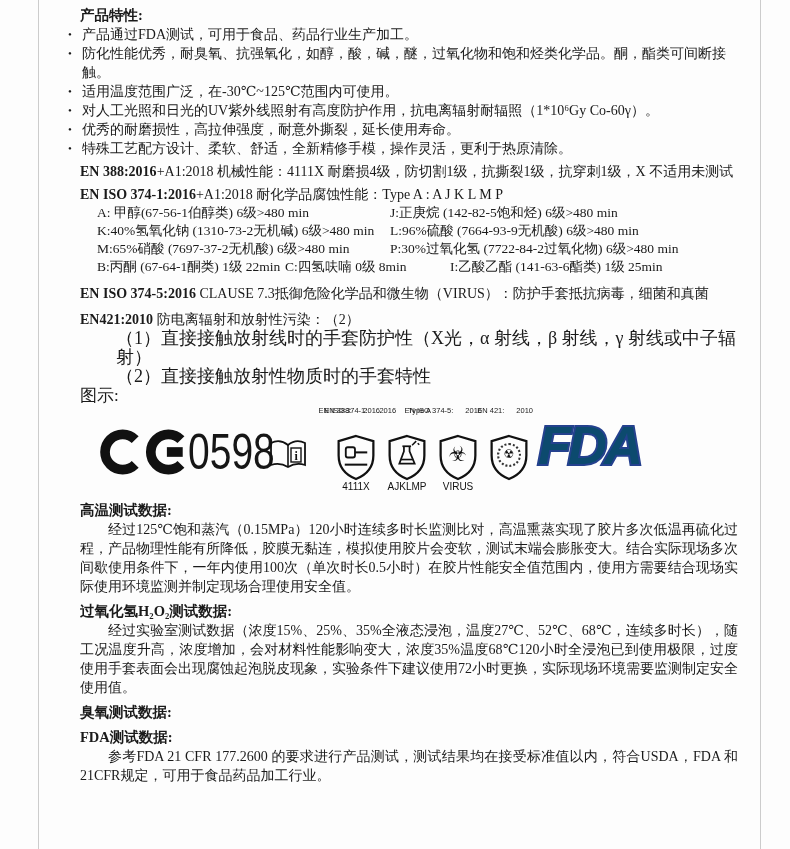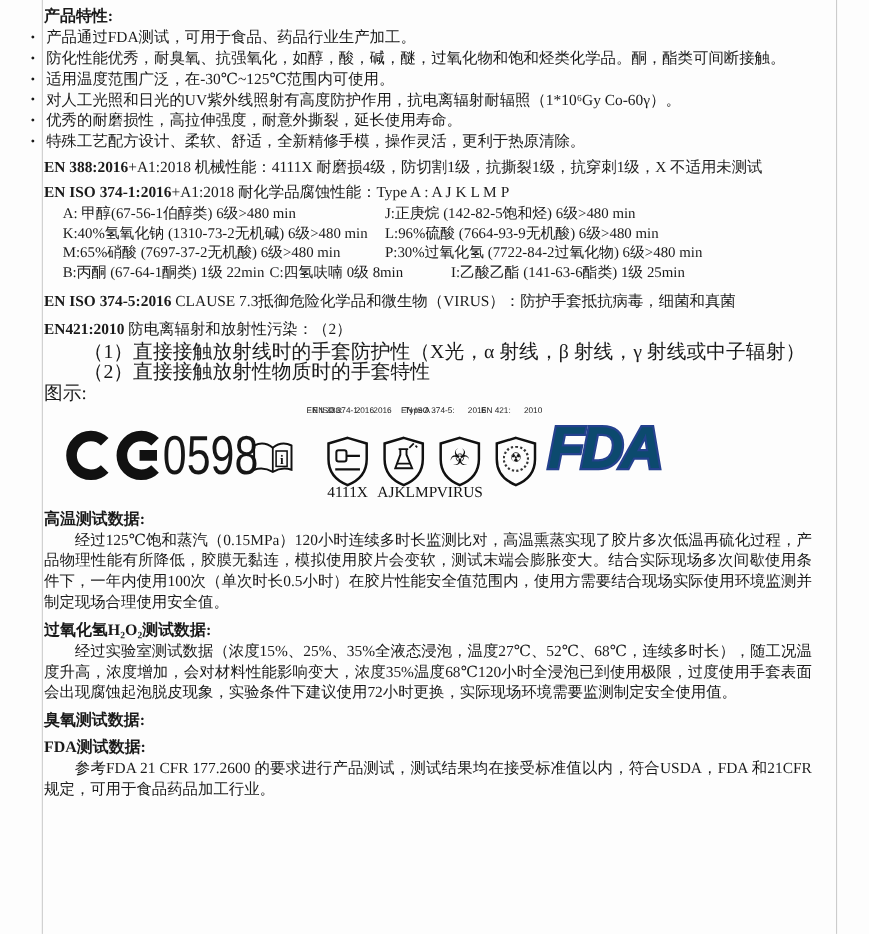--- a/index.html
+++ b/index.html
@@ -5,21 +5,21 @@
   html,body{margin:0;padding:0;}
   body{
     width:790px;height:849px;overflow:hidden;background:#fdfdfd;
     font-family:"Liberation Serif","DejaVu Serif",serif;
     color:#1a1a1a;position:relative;
   }
   .page{position:relative;width:790px;height:849px;}
   .vrule{position:absolute;top:0;bottom:0;width:1px;background:#cccccc;}
   .vrule.left{left:38px;}
   .vrule.right{left:760px;}
-  .content{position:relative;padding:6px 52px 0 40px;}
+  .content{position:relative;padding:6px 52px 0 80px;}
   .sec-title{font-weight:bold;font-size:14.5px;line-height:19px;}
   .bullet-row{display:flex;font-size:14px;line-height:19px;}
   .bullet-mark{width:14px;margin-left:-12px;flex:none;font-size:11px;line-height:19px;}
   .perf-line{margin-top:7px;font-size:14px;line-height:19px;}
   .perf-line .rest{margin-left:14px;}
   .std-line{margin-top:5px;font-size:14px;line-height:18px;}
   .b{font-weight:bold;}
   .chem-row{display:flex;padding-left:17px;font-size:13.5px;line-height:18px;}
   .chem-row .w1{width:293px;flex:none;}
   .chem-row.last .wa{width:188px;flex:none;}
@@ -35,21 +35,21 @@
   .shields{position:absolute;left:252px;top:0;display:flex;gap:3px;}
   .shield-block{width:48px;text-align:center;}
   .shield-top{height:26px;display:flex;flex-direction:row;justify-content:flex-end;
       font-family:"Liberation Sans","DejaVu Sans",sans-serif;font-size:7.5px;line-height:8.5px;color:#222;white-space:nowrap;gap:12px;}
   .shield-box{position:relative;width:42px;height:47px;margin:1px auto 0;}
   .shield-glyph{position:absolute;left:0;top:7px;width:42px;text-align:center;
       font-family:"DejaVu Sans",sans-serif;color:#111;}
   .glyph-bio{font-size:21px;line-height:26px;}
   .glyph-rad{font-size:12px;line-height:18px;display:inline-block;border:2px dotted #333;border-radius:50%;
       width:20px;height:20px;margin-top:2px;}
-  .shield-bottom{font-size:14px;line-height:11px;font-family:Liberation Serif, serif;color:#111;}
+  .shield-bottom{font-size:10px;line-height:11px;font-family:Liberation Sans, sans-serif;color:#111;}
   .fda-logo{position:absolute;left:458px;top:10px;
       font-family:"Liberation Sans","DejaVu Sans",sans-serif;
       font-size:54px;line-height:56px;font-weight:800;font-style:italic;letter-spacing:-3px;
       color:#0c4a6e;-webkit-text-stroke:4px #24418e;paint-order:stroke fill;text-align:right;}
   
   .data-sec{margin-top:6px;}
   .data-sec .body{font-size:14px;line-height:19px;text-align:justify;text-indent:2em;}
   svg .ln{stroke:#111;fill:none;}
 </style>
 </head>

